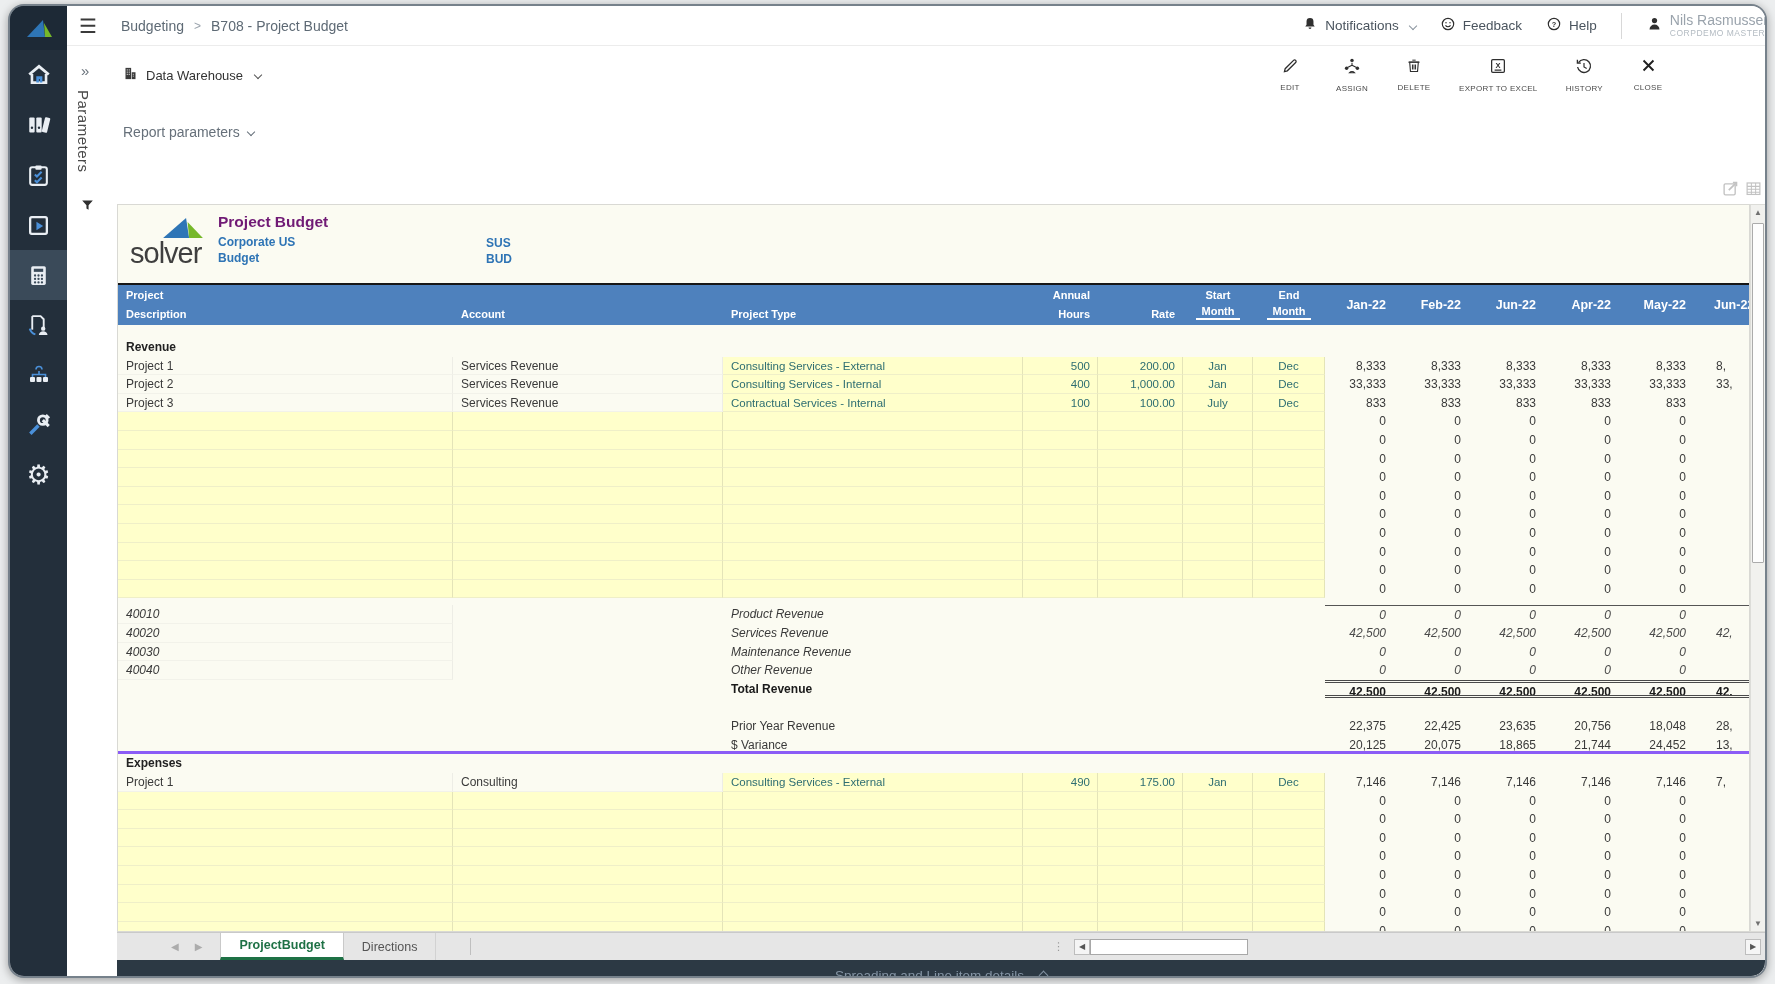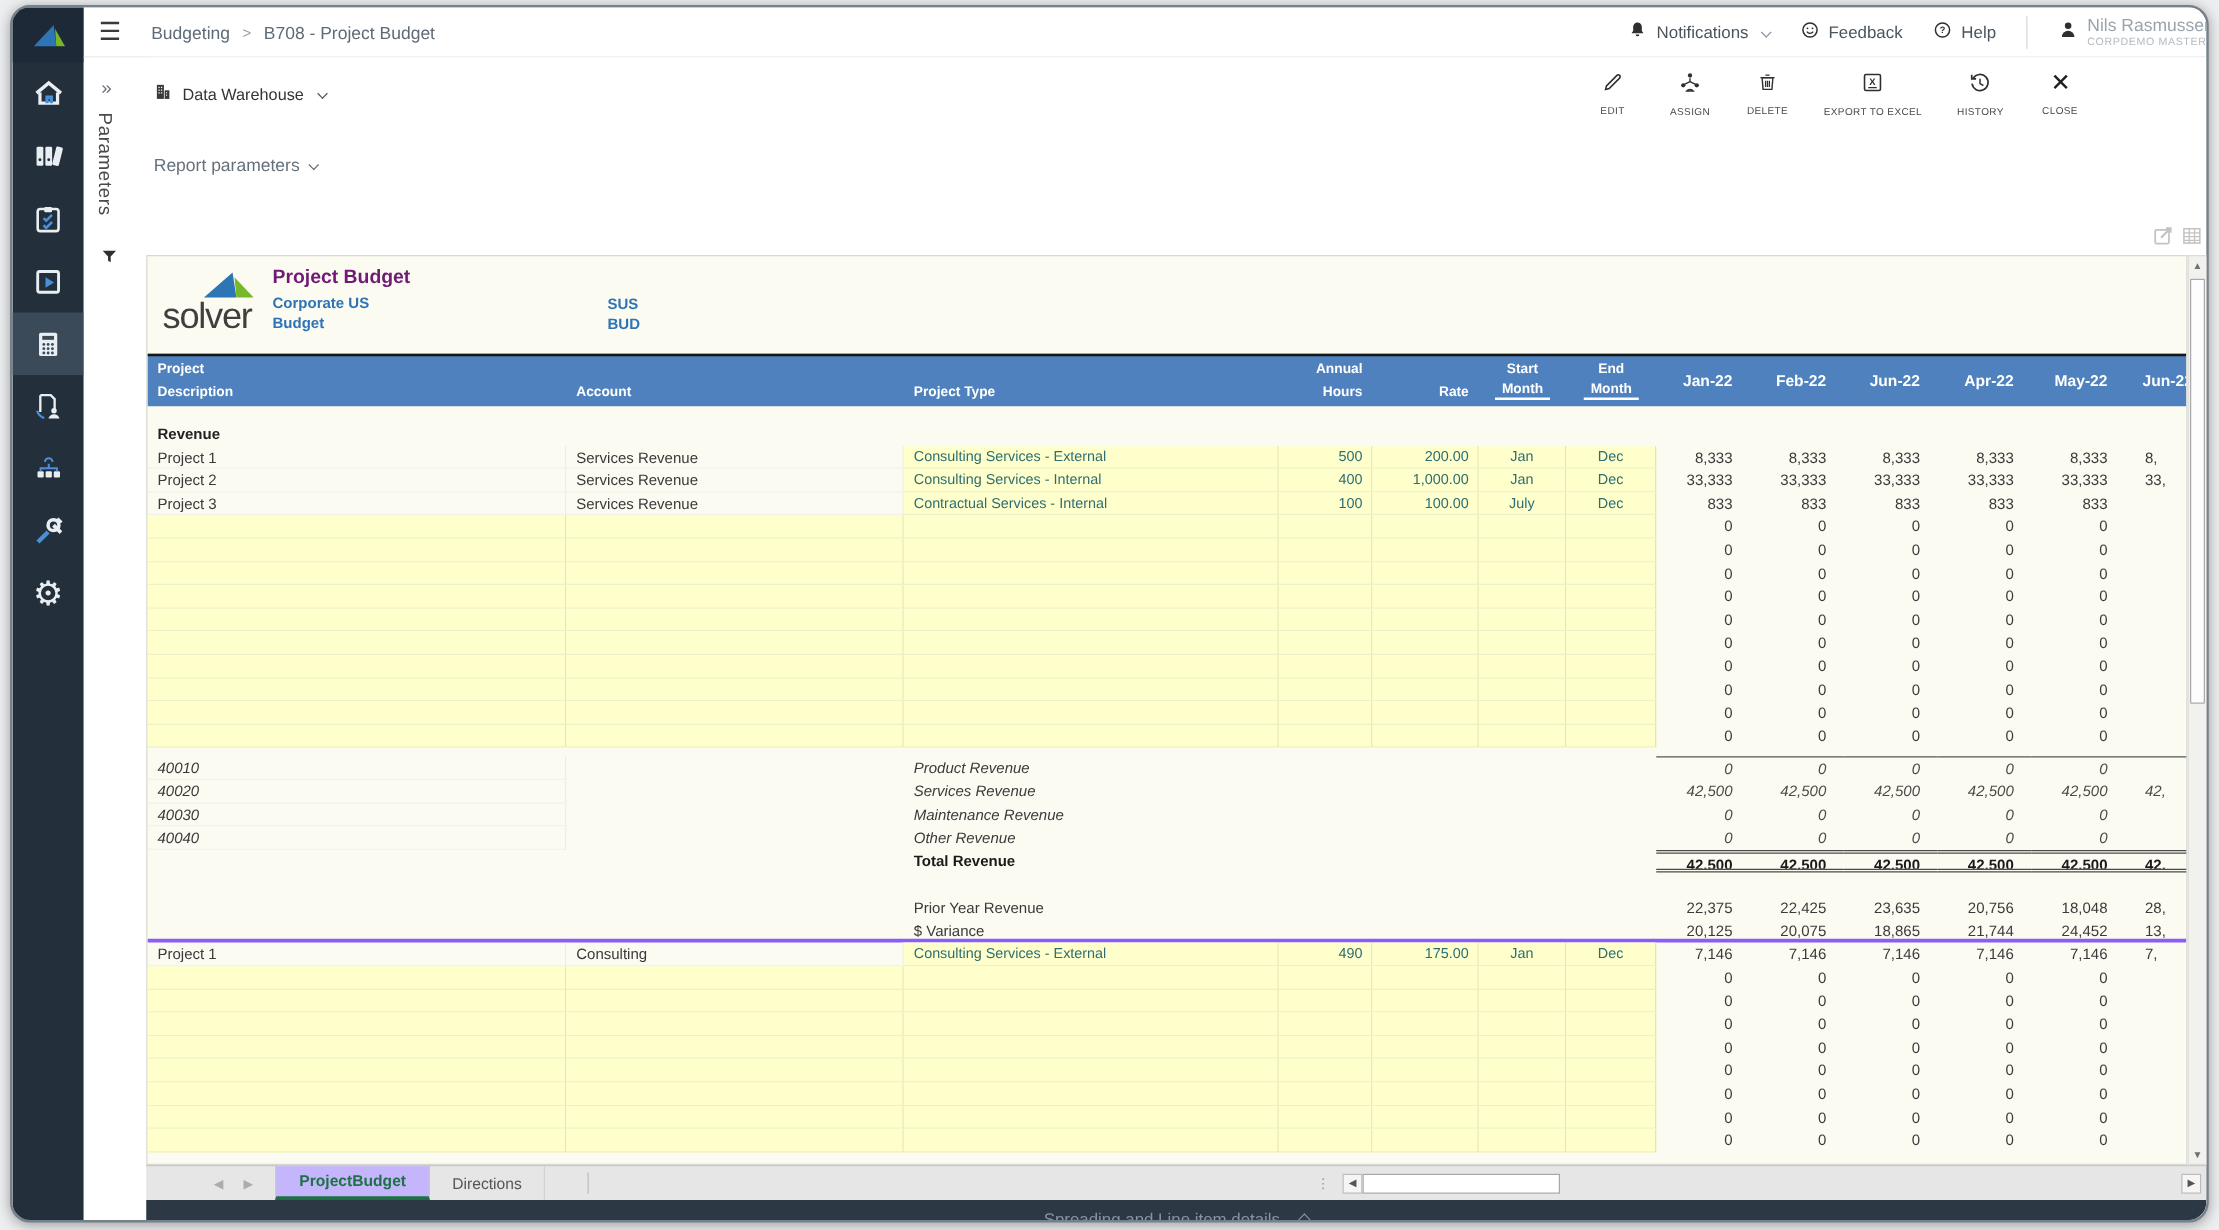--- a/index.html
+++ b/index.html
@@ -97,21 +97,21 @@
   
   .vscroll { position:absolute; left:1633px; top:158px; width:16px; height:728px; background:#F1F1EE; border:1px solid #DCDCD8; }
   .vs-btn { position:absolute; left:0; width:14px; height:15px; font-size:8px; color:#707070; text-align:center; line-height:15px; cursor:pointer; }
   .vs-thumb { position:absolute; left:1px; top:18px; width:12px; height:340px; background:#FDFDFD; border:1px solid #ABABAB; border-radius:1px; cursor:grab; }
 
   
   .tabrow { position:absolute; left:0; top:886px; right:0; height:28px; background:#E6E6E6; border-top:1px solid #C9C9C9; display:flex; align-items:stretch; }
   .tab-nav { display:flex; align-items:center; gap:16px; padding:0 18px 0 54px; color:#ACACAC; font-size:10px; }
   .tab-nav span { cursor:pointer; }
   .tab { display:flex; align-items:center; padding:0 18px; font-size:12.5px; color:#555; cursor:pointer; border-right:1px solid #D2D2D2; }
-  .tab.active { background:#c4b5fd; color:#1E7145; font-weight:bold; border:1px solid #C9C9C9; border-top:none; border-bottom:3px solid #1E7145; }
+  .tab.active { background:#ffffff; color:#1E7145; font-weight:bold; border:1px solid #C9C9C9; border-top:none; border-bottom:3px solid #1E7145; }
   .tab-div { width:1px; background:#BFBFBF; margin:5px 0 5px 34px; }
   .hscroll { margin-left:auto; display:flex; align-items:center; flex:1; max-width:712px; padding-right:4px; }
   .hs-dots { color:#999; font-size:11px; margin-right:10px; cursor:pointer; }
   .hs-btn { width:16px; height:16px; background:#F5F5F5; border:1px solid #BDBDBD; color:#555; font-size:8px; text-align:center; line-height:14px; cursor:pointer; }
   .hs-thumb { width:158px; height:16px; background:#FFFFFF; border:1px solid #A8A8A8; cursor:grab; }
   .hs-track { flex:1; }
 
   
   .drawer { position:absolute; left:0; top:914px; right:0; height:30px; background:#2C3944; display:flex; align-items:center; justify-content:center; gap:12px; cursor:pointer; }
   .drawer-label { color:#8494A4; font-size:13.5px; }
@@ -730,20 +730,23 @@
                   <span class=""></span>
                   <span class=""></span>
                   <span class=""></span>
                   <span class="c-m">20,125</span>
                   <span class="c-m">20,075</span>
                   <span class="c-m">18,865</span>
                   <span class="c-m">21,744</span>
                   <span class="c-m">24,452</span>
                   <span class="c-m jun">13,</span>
                 </div>
+                <div class="row r-sec">
+                  <span class="sec-label">Expenses</span>
+                </div>
                 <div class="row r-proj">
                   <span class="cw">Project 1</span>
                   <span class="cw">Consulting</span>
                   <span class="cy">Consulting Services - External</span>
                   <span class="cy tr">490</span>
                   <span class="cy tr">175.00</span>
                   <span class="cy tc">Jan</span>
                   <span class="cy tc">Dec</span>
                   <span class="c-m">7,146</span>
                   <span class="c-m">7,146</span>

